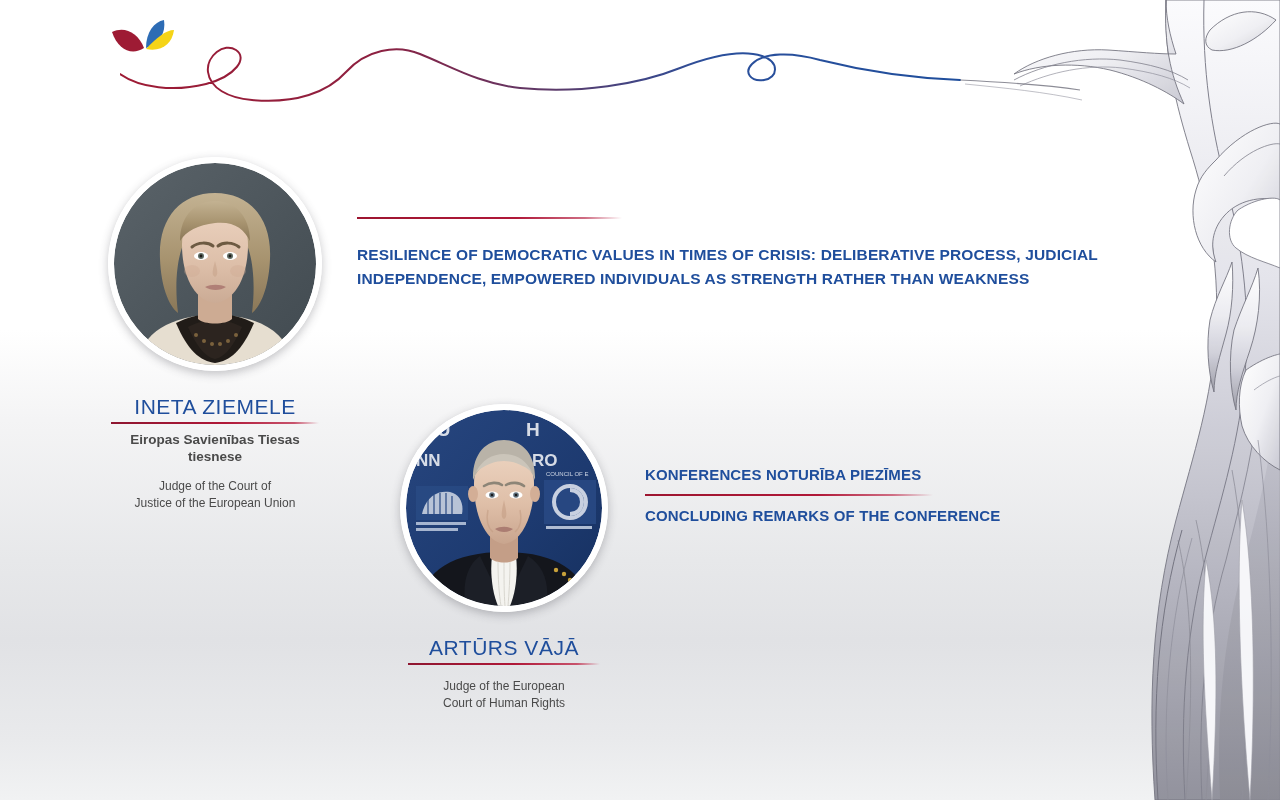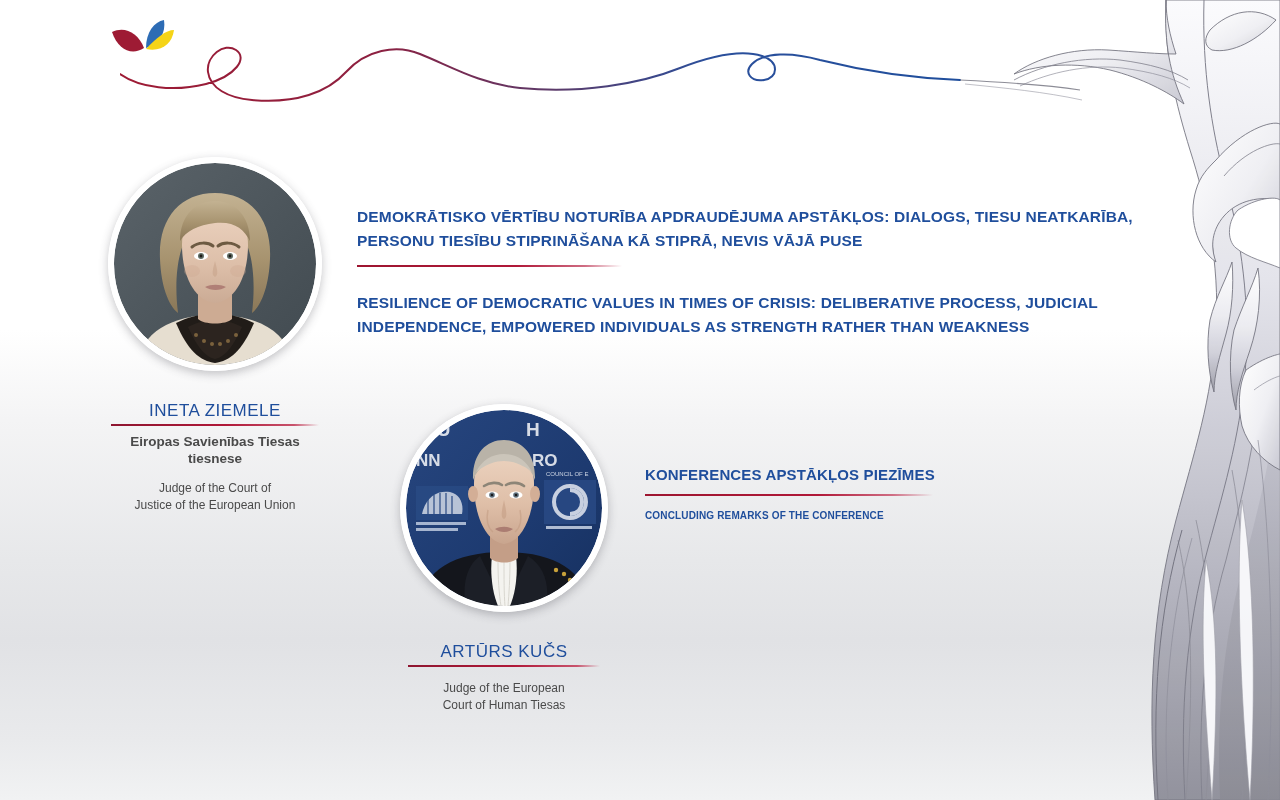--- a/index.html
+++ b/index.html
@@ -81,24 +81,24 @@
   }
   .portrait-art {
     position: absolute;
     inset: 6px;
     border-radius: 50%;
     overflow: hidden;
   }
 
   .speaker-name {
     color: #1f4e9c;
-    font-size: 17px;
+    font-size: 21px;
     font-weight: 400;
     letter-spacing: 0.5px;
-    margin-top: 30px;
+    margin-top: 24px;
     white-space: nowrap;
   }
   .name-underline {
     height: 2px;
     margin: 3px auto 0 auto;
     background: linear-gradient(to right, #8e1630 0%, #b01838 55%, #c8536c 88%, rgba(200,83,108,0) 100%);
   }
   .speaker-role-lv {
     color: #4a4a4a;
     font-size: 13.5px;
@@ -130,21 +130,21 @@
   }
 
   #talk-one { left: 357px; top: 205px; width: 795px; }
   #talk-one .talk-title-lv { font-size: 15.5px; line-height: 24px; }
   #talk-one .talk-rule { margin: 12px 0 13px 0; width: 265px; }
   #talk-one .talk-title-en { font-size: 15.5px; line-height: 24px; margin-top: 24px; }
 
   #talk-two { left: 645px; top: 464px; width: 430px; }
   #talk-two .talk-title-lv { font-size: 15px; line-height: 21px; }
   #talk-two .talk-rule { margin: 9px 0 9px 0; width: 288px; }
-  #talk-two .talk-title-en { font-size: 10px; line-height: 21px; }
+  #talk-two .talk-title-en { font-size: 15px; line-height: 21px; }
 </style>
 </head>
 <body>
 
 <div id="slide">
 
   <svg id="tree-decoration" viewBox="0 0 300 800" preserveAspectRatio="none">
     <defs>
       <linearGradient id="trunkGrad" x1="0" y1="0" x2="0" y2="1">
         <stop offset="0%" stop-color="#fbfbfd"></stop>
@@ -422,31 +422,30 @@
 
           <path d="M98,90 C96,100 94,107 98,109 C102,107 100,100 98,90" fill="#c59e86" opacity="0.6"></path>
 
           <path d="M89,119 C94,116 102,116 107,119 C102,123 94,123 89,119 Z" fill="#ab7d72"></path>
 
           <path d="M82,100 C80,110 82,118 87,122" stroke="#c19a82" stroke-width="1.4" fill="none" opacity="0.55"></path>
           <path d="M114,100 C116,110 114,118 109,122" stroke="#c19a82" stroke-width="1.4" fill="none" opacity="0.55"></path>
         </svg>
       </div>
     </div>
-    <div class="speaker-name">ARTŪRS KUČS</div>
+    <div class="speaker-name">ARTŪRS VĀJĀ</div>
     <div class="name-underline" style="width:192px;"></div>
     <div class="speaker-role-en" style="white-space:pre-line;">Judge of the European
-Court of Human Tiesas</div>
+Court of Human Rights</div>
   </div>
 
   <div class="talk" id="talk-one">
-    <div class="talk-title-lv">DEMOKRĀTISKO VĒRTĪBU NOTURĪBA APDRAUDĒJUMA APSTĀKĻOS: DIALOGS, TIESU NEATKARĪBA, PERSONU TIESĪBU STIPRINĀŠANA KĀ STIPRĀ, NEVIS VĀJĀ PUSE</div>
     <div class="talk-rule"></div>
     <div class="talk-title-en">RESILIENCE OF DEMOCRATIC VALUES IN TIMES OF CRISIS: DELIBERATIVE PROCESS, JUDICIAL INDEPENDENCE, EMPOWERED INDIVIDUALS AS STRENGTH RATHER THAN WEAKNESS</div>
   </div>
 
   <div class="talk" id="talk-two">
-    <div class="talk-title-lv">KONFERENCES APSTĀKĻOS PIEZĪMES</div>
+    <div class="talk-title-lv">KONFERENCES NOTURĪBA PIEZĪMES</div>
     <div class="talk-rule"></div>
     <div class="talk-title-en">CONCLUDING REMARKS OF THE CONFERENCE</div>
   </div>
 
 </div>
 
 </body></html>

